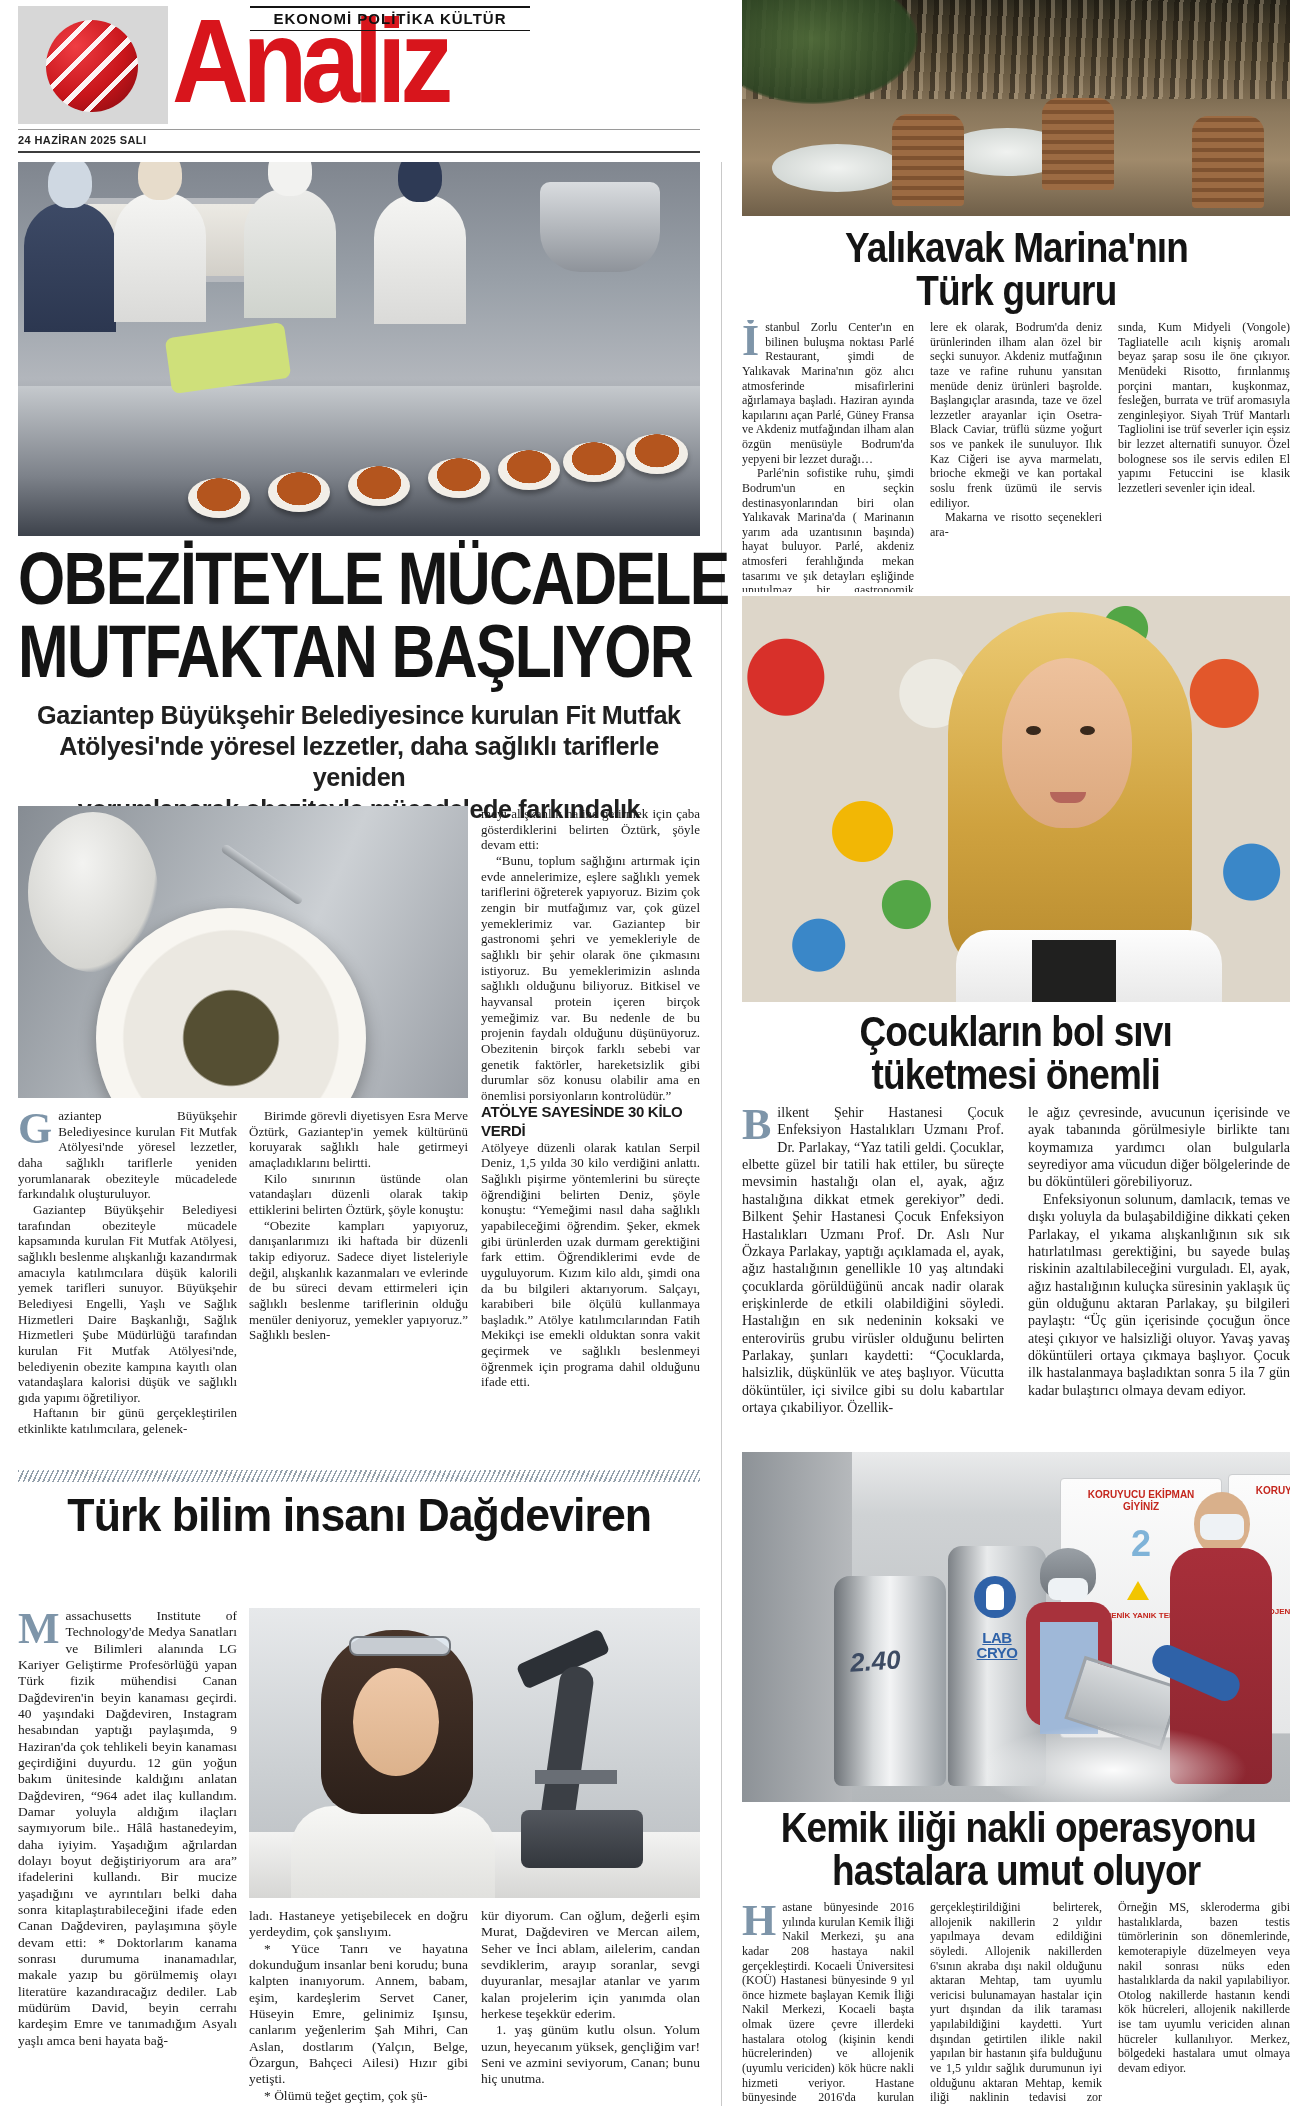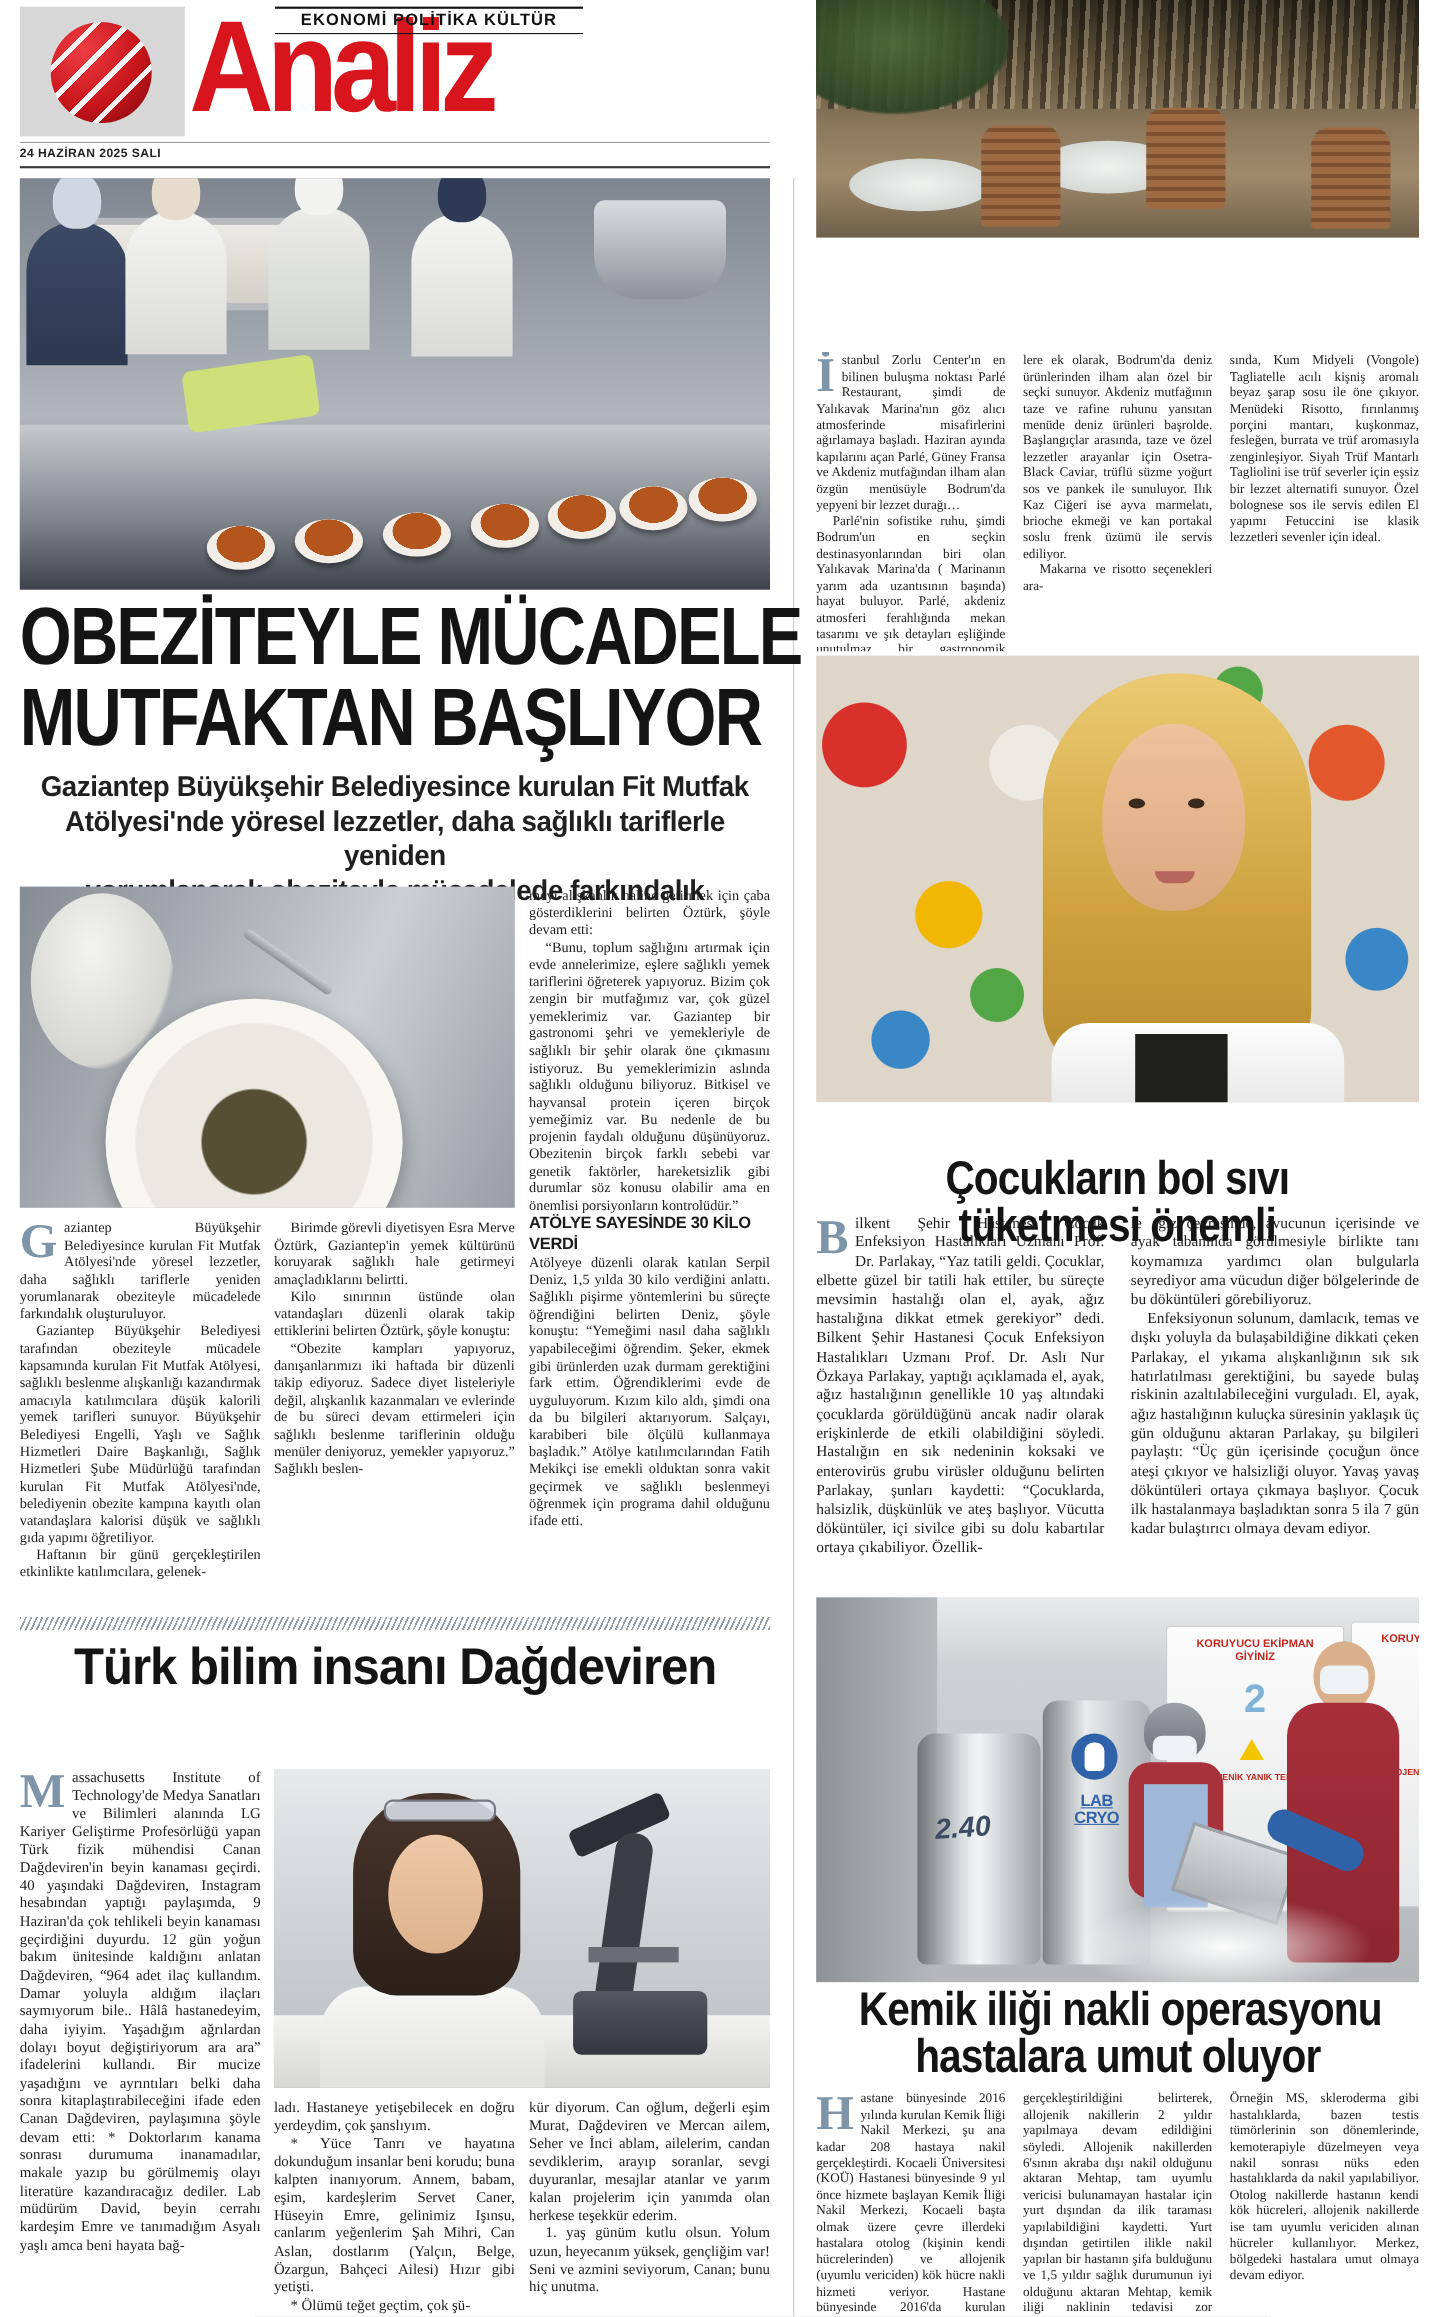--- a/index.html
+++ b/index.html
@@ -27,21 +27,21 @@
   .hl{position:absolute;font-family:"Liberation Sans",sans-serif;font-weight:bold;color:#141414;}
   .hl .ln{display:block;}
   .hl .sx{display:inline-block;white-space:nowrap;transform:scaleX(.86);transform-origin:center top;}
   .hl-obz{left:18px;top:542px;width:682px;font-size:74px;line-height:.99;letter-spacing:-2px;}
   .hl-obz .sx{transform-origin:left top;transform:scaleX(.82);}
   .deck{left:18px;top:700px;width:682px;text-align:center;font-family:"Liberation Sans",sans-serif;
     font-weight:bold;font-size:26px;line-height:1.2;color:#202020;letter-spacing:-.4px;}
   .deck .sx{display:inline-block;transform:scaleX(.97);transform-origin:center top;}
   .hl-c{text-align:center;font-size:43px;line-height:1.0;letter-spacing:-1px;}
   .hl-yal{left:742px;top:226px;width:548px;}
-  .hl-coc{left:742px;top:1010px;width:548px;margin-top:40px;}
+  .hl-coc{left:742px;top:1010px;width:548px;}
   .hl-kem{left:742px;top:1806px;width:548px;}
   .hl-dag{left:18px;top:1490px;width:682px;text-align:center;font-size:47px;line-height:1.06;
     letter-spacing:-1px;}
   .hl-dag .sx{transform:scaleX(.95);}
   
   .col{position:absolute;overflow:hidden;text-align:justify;}
   .col p{margin:0;text-indent:15px;}
   .col p.np{text-indent:0;}
   .dc{float:left;font-family:"Liberation Serif",serif;font-weight:bold;color:#7e95a9;
       font-size:44px;line-height:.78;padding:4px 6px 0 0;}
@@ -274,20 +274,24 @@
 
   <div class="photo rp">
     <div class="rp-slats"></div>
     <div class="rp-green"></div>
     <div class="rp-table" style="left:30px;bottom:24px"></div>
     <div class="rp-table" style="left:200px;bottom:40px"></div>
     <div class="rp-chair" style="left:150px;bottom:10px"></div>
     <div class="rp-chair" style="left:300px;bottom:26px"></div>
     <div class="rp-chair" style="left:450px;bottom:8px"></div>
   </div>
+  <div class="hl hl-c hl-yal">
+    <span class="ln"><span class="sx">Yalıkavak Marina'nın</span></span>
+    <span class="ln"><span class="sx">Türk gururu</span></span>
+  </div>
   <div class="abs" style="left:742px;top:320px;width:548px;height:272px">
     <div class="col f12" style="left:0;top:0;width:172px;height:272px">
       <p class="np"><span class="dc">İ</span><span>stanbul Zorlu Center'ın en bilinen buluşma noktası Parlé Restaurant, şimdi de Yalıkavak Marina'nın göz alıcı atmosferinde misafirlerini ağırlamaya başladı. Haziran ayında kapılarını açan Parlé, Güney Fransa ve Akdeniz mutfağından ilham alan özgün menüsüyle Bodrum'da yepyeni bir lezzet durağı…</span></p>
       <p>Parlé'nin sofistike ruhu, şimdi Bodrum'un en seçkin destinasyonlarından biri olan Yalıkavak Marina'da ( Marinanın yarım ada uzantısının başında) hayat buluyor. Parlé, akdeniz atmosferi ferahlığında mekan tasarımı ve şık detayları eşliğinde unutulmaz bir gastronomik deneyim sunuyor. Akşam yemeğinde sunduğu zarif atmosferin yanı sıra, ilerleyen saatlerde DJ performanslarıyla enerjisini yükselten Parlé, Bodrum gecelerine sofistike bir ritim katıyor. Parlé, İstanbul'daki menüsünde çok sevilen imza lezzet-</p>
     </div>
     <div class="col f12" style="left:188px;top:0;width:172px;height:272px">
       <p class="np">lere ek olarak, Bodrum'da deniz ürünlerinden ilham alan özel bir seçki sunuyor. Akdeniz mutfağının taze ve rafine ruhunu yansıtan menüde deniz ürünleri başrolde. Başlangıçlar arasında, taze ve özel lezzetler arayanlar için Osetra-Black Caviar, trüflü süzme yoğurt sos ve pankek ile sunuluyor. Ilık Kaz Ciğeri ise ayva marmelatı, brioche ekmeği ve kan portakal soslu frenk üzümü ile servis ediliyor.</p>
       <p>Makarna ve risotto seçenekleri ara-</p>
     </div>
     <div class="col f12" style="left:376px;top:0;width:172px;height:272px">

